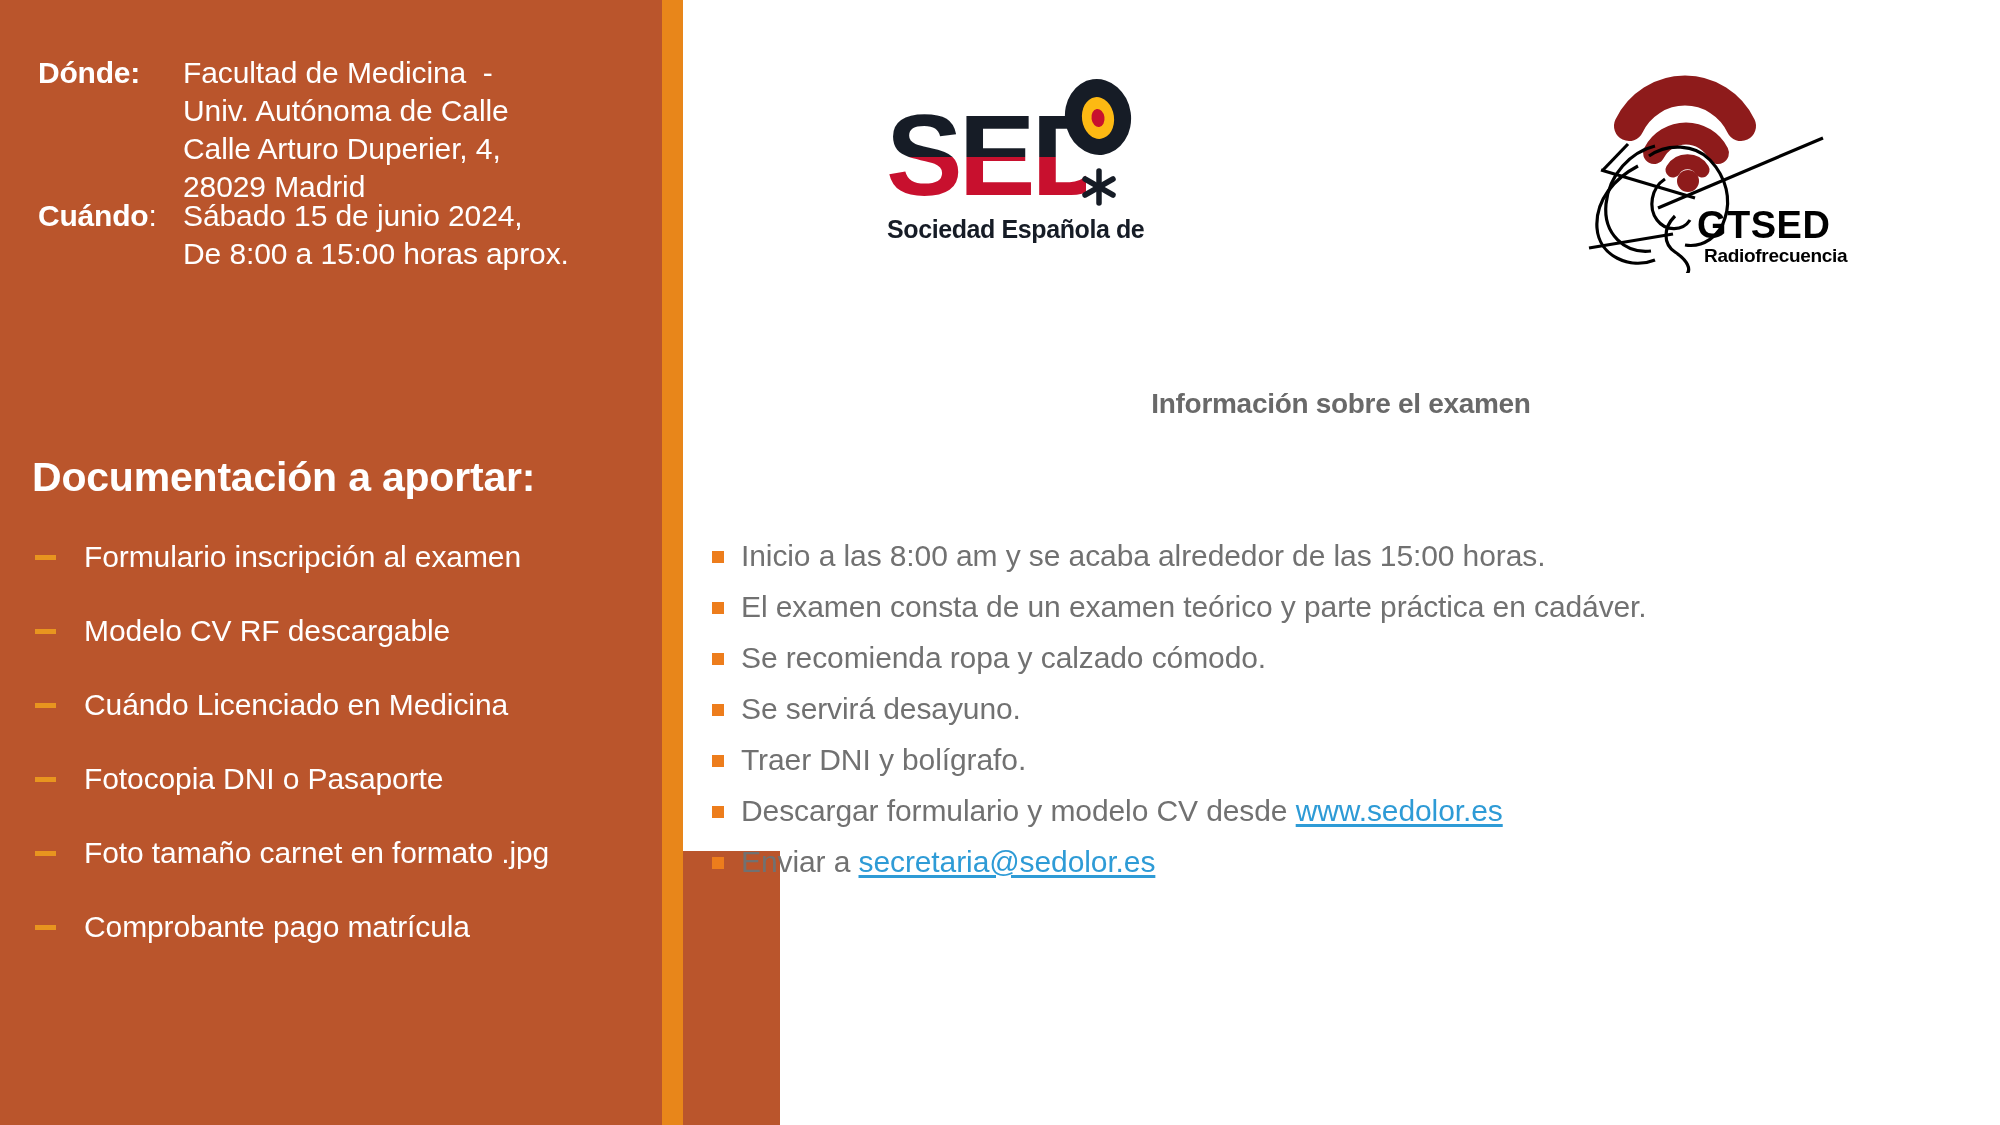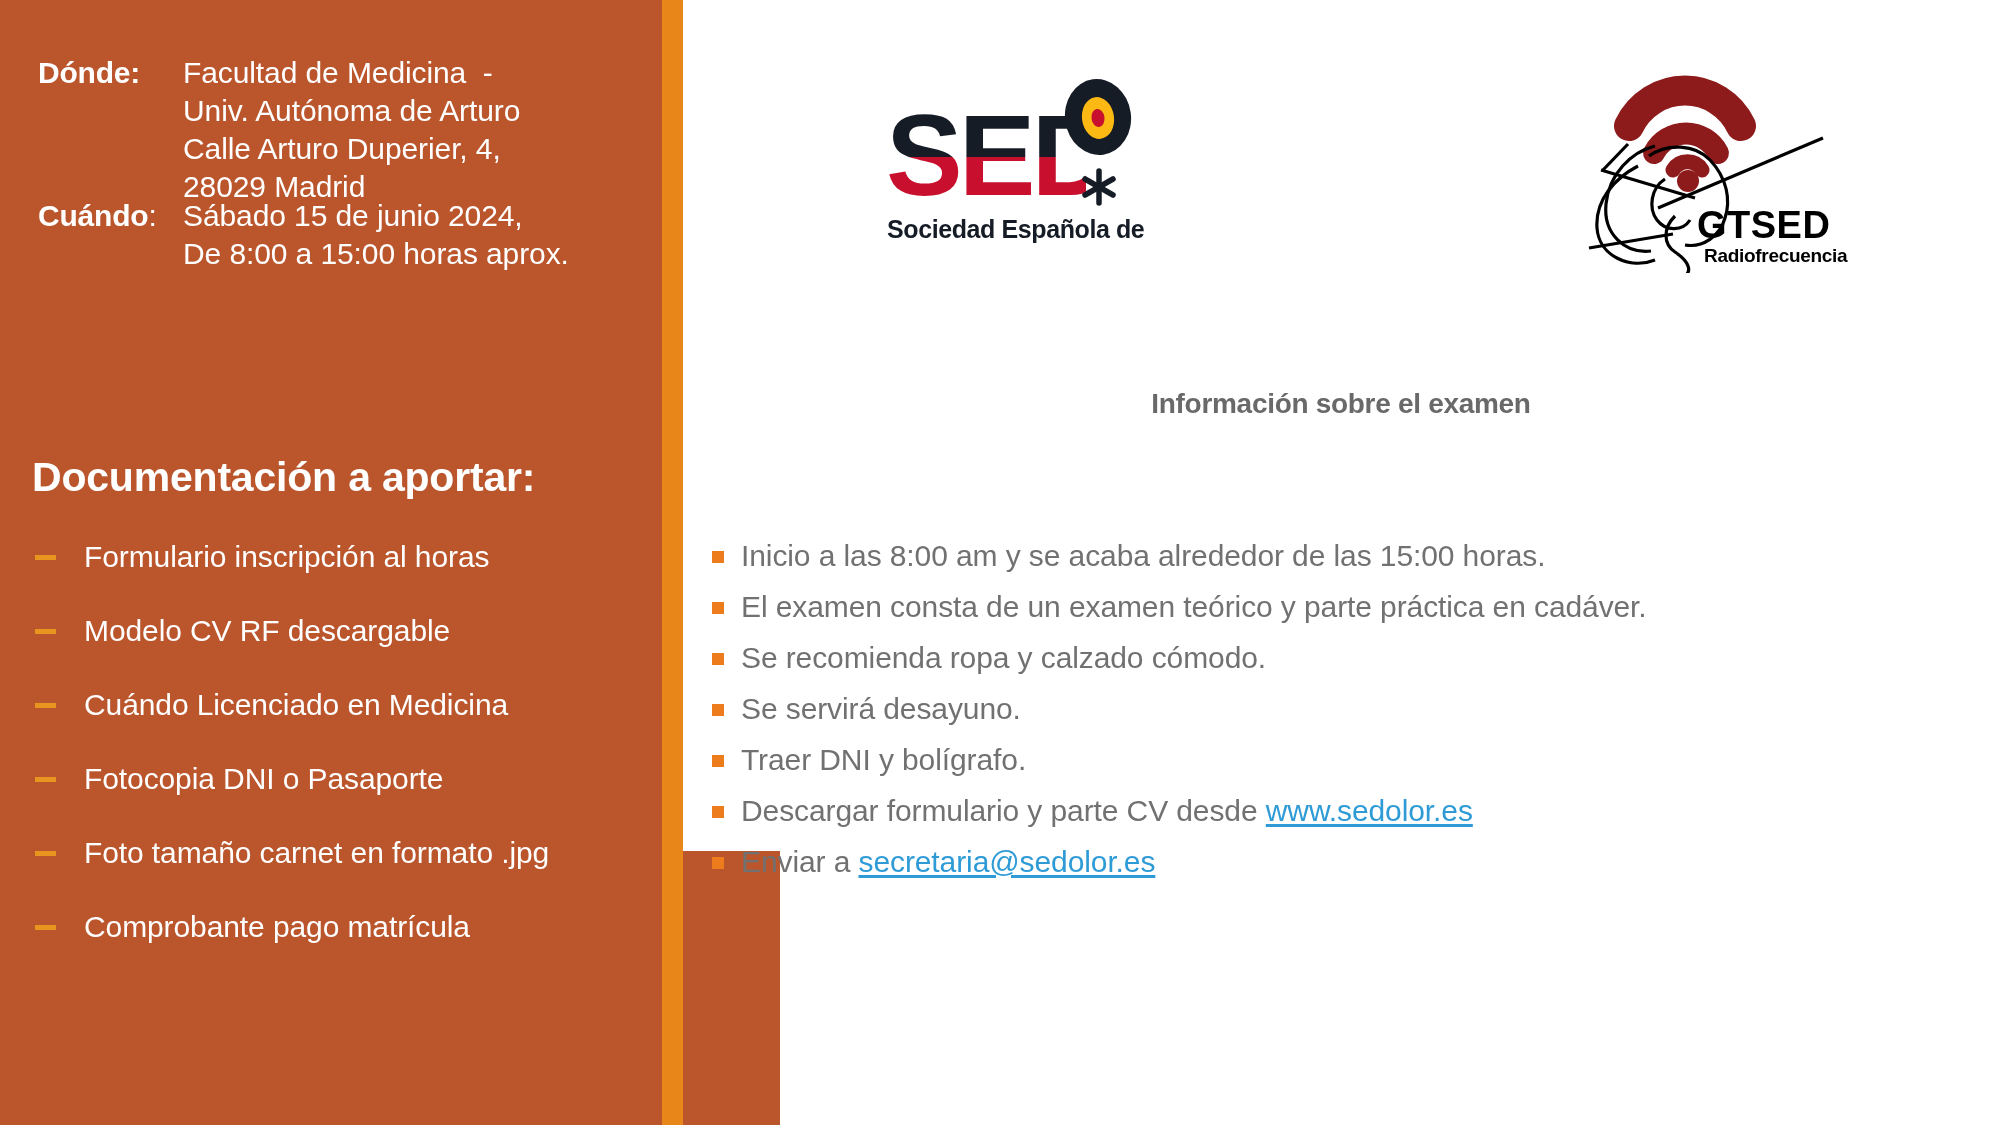--- a/index.html
+++ b/index.html
@@ -189,41 +189,41 @@
 <body>
 
 <div id="left-panel">
   <div class="panel-inner">
 
     <div class="meta-block" id="where-block">
       <div class="meta-row">
         <div class="meta-label">Dónde:</div>
         <div class="meta-value">
           <span class="vline">Facultad de Medicina  -</span>
-          <span class="vline">Univ. Autónoma de Arturo</span>
+          <span class="vline">Univ. Autónoma de Calle</span>
           <span class="vline">Calle Arturo Duperier, 4,</span>
           <span class="vline">28029 Madrid</span>
         </div>
       </div>
     </div>
 
     <div class="meta-block" id="when-block">
       <div class="meta-row">
         <div class="meta-label"><span>Cuándo</span><span class="thin-colon">:</span></div>
         <div class="meta-value">
           <span class="vline">Sábado 15 de junio 2024,</span>
           <span class="vline">De 8:00 a 15:00 horas aprox.</span>
         </div>
       </div>
     </div>
 
     <div id="docs-heading">Documentación a aportar:</div>
 
     <ul id="docs-list">
-      <li><span class="dash-bullet"></span><span>Formulario inscripción al horas</span></li>
+      <li><span class="dash-bullet"></span><span>Formulario inscripción al examen</span></li>
       <li><span class="dash-bullet"></span><span>Modelo CV RF descargable</span></li>
       <li><span class="dash-bullet"></span><span>Cuándo Licenciado en Medicina</span></li>
       <li><span class="dash-bullet"></span><span>Fotocopia DNI o Pasaporte</span></li>
       <li><span class="dash-bullet"></span><span>Foto tamaño carnet en formato .jpg</span></li>
       <li><span class="dash-bullet"></span><span>Comprobante pago matrícula</span></li>
     </ul>
 
   </div>
 </div>
 
@@ -292,17 +292,17 @@
   </div>
 
   <div id="exam-heading">Información sobre el examen</div>
 
   <ul id="exam-list">
     <li><span class="sq-bullet"></span><span>Inicio a las 8:00 am y se acaba alrededor de las 15:00 horas.</span></li>
     <li><span class="sq-bullet"></span><span>El examen consta de un examen teórico y parte práctica en cadáver.</span></li>
     <li><span class="sq-bullet"></span><span>Se recomienda ropa y calzado cómodo.</span></li>
     <li><span class="sq-bullet"></span><span>Se servirá desayuno.</span></li>
     <li><span class="sq-bullet"></span><span>Traer DNI y bolígrafo.</span></li>
-    <li><span class="sq-bullet"></span><span>Descargar formulario y parte CV desde </span><a class="link" href="#">www.sedolor.es</a></li>
+    <li><span class="sq-bullet"></span><span>Descargar formulario y modelo CV desde </span><a class="link" href="#">www.sedolor.es</a></li>
     <li><span class="sq-bullet"></span><span>Enviar a </span><a class="link" href="#">secretaria@sedolor.es</a></li>
   </ul>
 
 </div>
 
 </body></html>

